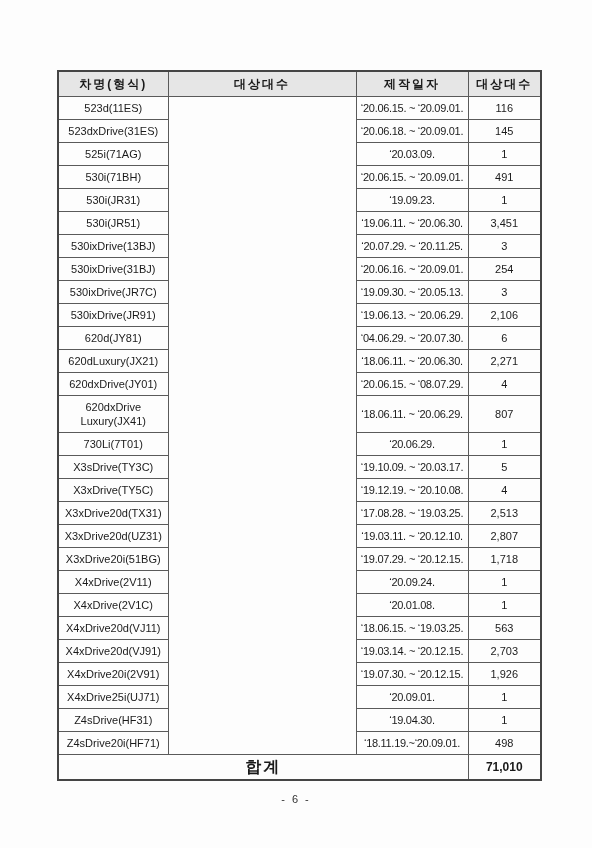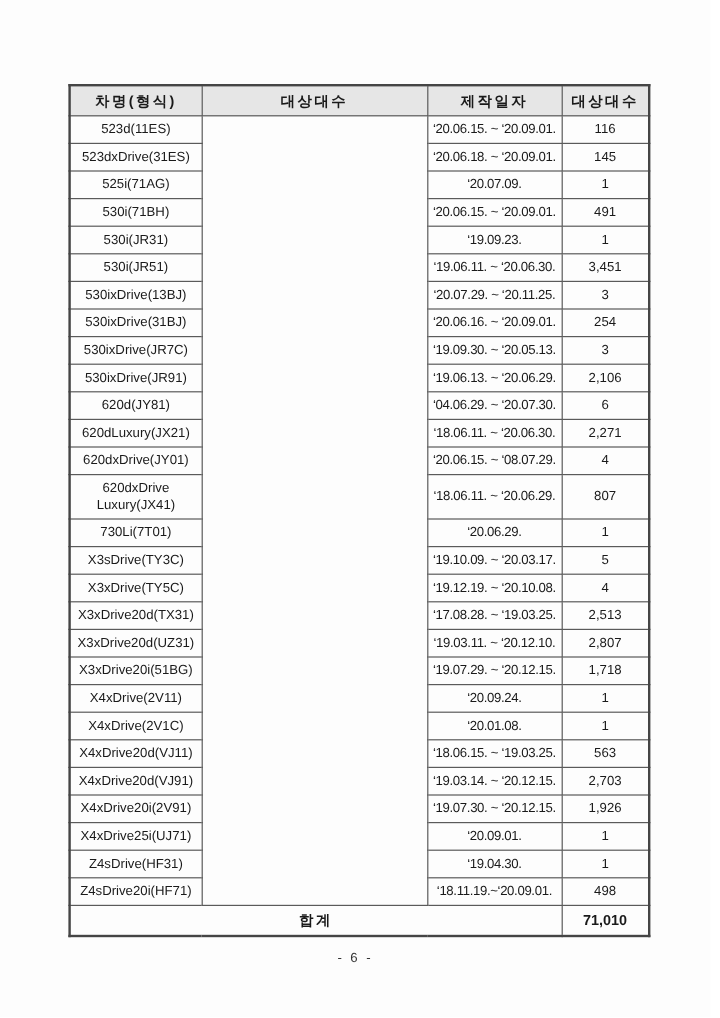--- a/index.html
+++ b/index.html
@@ -41,21 +41,21 @@
   table.recall td {
     font-size: 11px;
     line-height: 14px;
     padding: 4px 3px;
     height: 22px;
   }
   td.model { white-space: pre-line; line-height: 13px; }
   td.defect { background: #fdfdfd; }
   td.date { font-size: 10px; letter-spacing: -0.3px; white-space: nowrap; }
   td.num { text-align: right; padding-right: 8px; white-space: nowrap; margin-left: 44px; }
-  tfoot td.total-label { font-weight: bold; font-size: 12px; letter-spacing: 2px; padding: 5px 2px; }
+  tfoot td.total-label { font-weight: bold; font-size: 16px; letter-spacing: 2px; padding: 5px 2px; }
   tfoot td.total-value { font-weight: bold; font-size: 12px; }
   .page-number {
     position: absolute;
     left: 0;
     top: 793px;
     width: 100%;
     text-align: center;
     font-size: 11px;
     letter-spacing: 2px;
     color: #333333;
@@ -88,21 +88,21 @@
           <td class="date">‘20.06.15. ~ ‘20.09.01.</td>
           <td class="num">116</td>
         </tr>
         <tr>
           <td class="model">523dxDrive(31ES)</td>
           <td class="date">‘20.06.18. ~ ‘20.09.01.</td>
           <td class="num">145</td>
         </tr>
         <tr>
           <td class="model">525i(71AG)</td>
-          <td class="date">‘20.07.09.</td>
+          <td class="date">‘20.03.09.</td>
           <td class="num">1</td>
         </tr>
         <tr>
           <td class="model">530i(71BH)</td>
           <td class="date">‘20.06.15. ~ ‘20.09.01.</td>
           <td class="num">491</td>
         </tr>
         <tr>
           <td class="model">530i(JR31)</td>
           <td class="date">‘19.09.23.</td>

